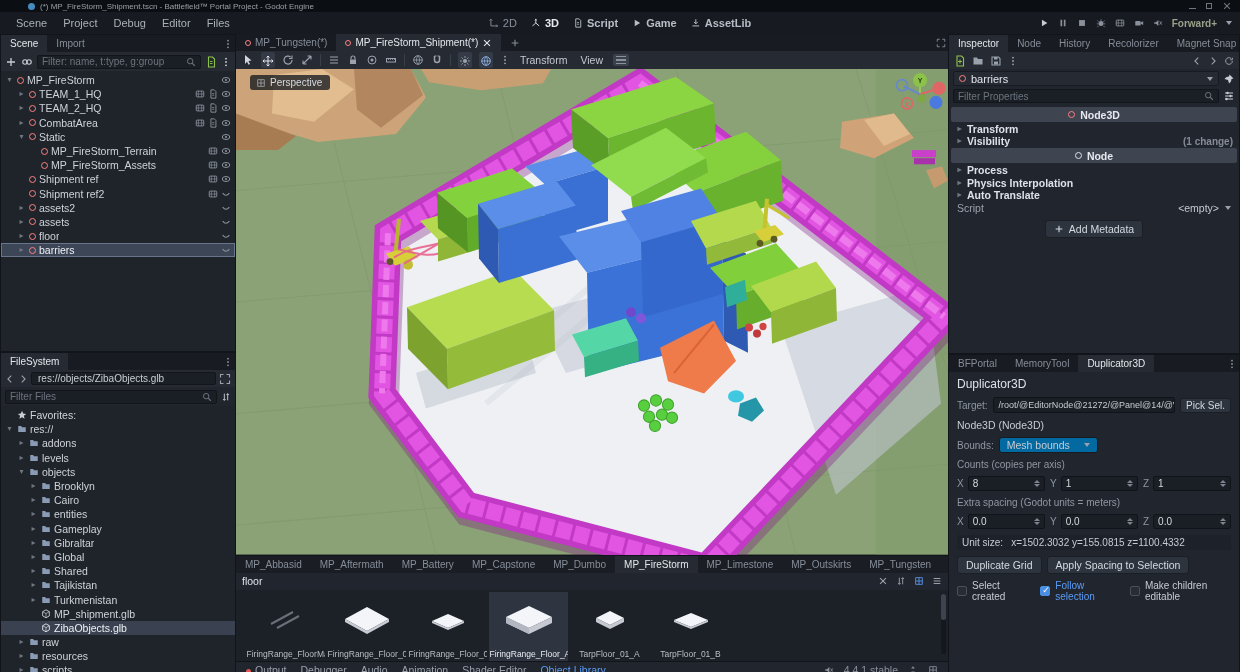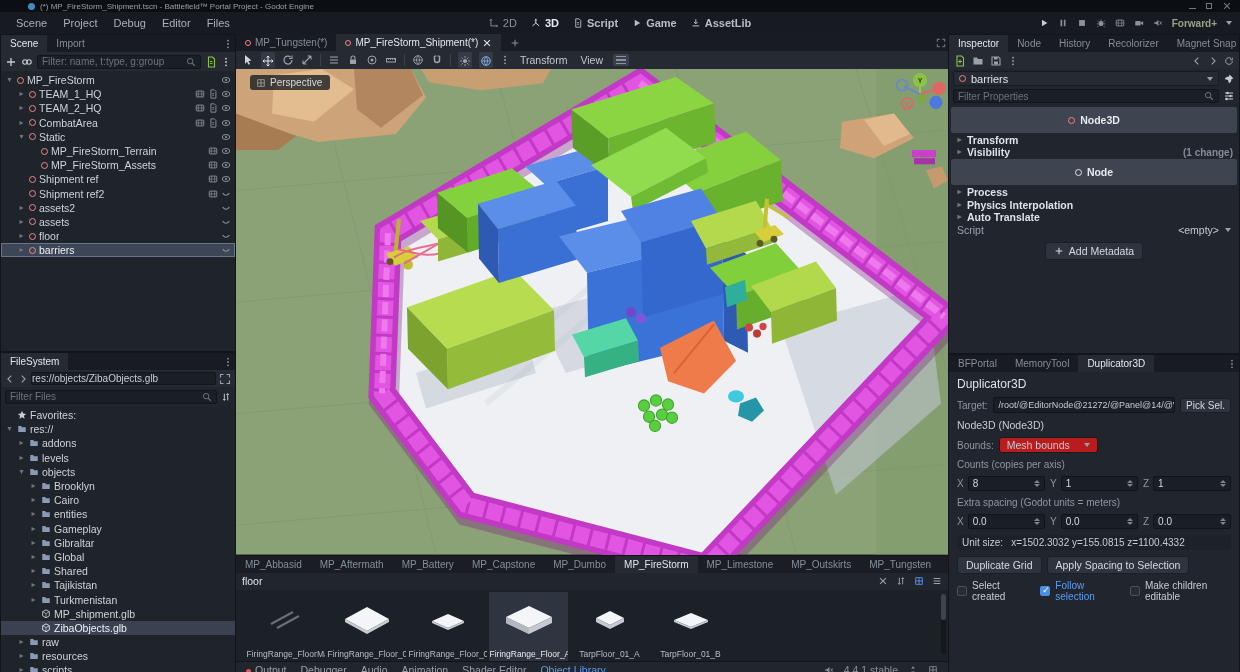--- a/index.html
+++ b/index.html
@@ -47,21 +47,21 @@
   .trow .rt{margin-left:auto;display:flex;gap:3px;align-items:center;color:#8b929d}
   .trow.sel{background:#3c4657;outline:1px solid #69758c;outline-offset:-1px;color:#eef1f5}
   .ar{width:9px;flex:none;color:#6f7680;font-size:8px;line-height:14px;text-align:center}
   .ar.e::before{content:"▸"} .ar.o::before{content:"▾"} 
   .nico{width:7px;height:7px;border:1.6px solid #fc7f7f;border-radius:50%;flex:none}
   .nico.white{border-color:#dfe3ea}
   .ind1{margin-left:12px}.ind2{margin-left:24px}
   
   .pathbar{height:17px;display:flex;align-items:center;gap:3px;padding:0 4px;background:#262b33;flex:none;color:#9aa1ab}
   .pathfield{flex:1;height:13px;background:#1a1e25;border:1px solid #12151b;border-radius:2px;
-    color:#c8cdd5;font-size:10px;display:flex;align-items:center;padding:0 0;min-width:0;overflow:hidden;white-space:nowrap}
+    color:#c8cdd5;font-size:10px;display:flex;align-items:center;padding:0 6px;min-width:0;overflow:hidden;white-space:nowrap}
   .fsrow-sel{background:#3a4150}
   
   .center{display:flex;flex-direction:column;min-width:0;background:#15181d}
   .vp-toolbar{height:18px;background:#262b33;display:flex;align-items:center;gap:7px;padding:0 6px;flex:none;color:#9ba2ad}
   .vp-toolbar .sep{width:1px;height:12px;background:#3a4048}
   .vp-toolbar .menu{color:#c3c8d0;font-size:10.5px;padding:0 3px}
   .tool-pressed{background:#343b46;border-radius:2px;padding:1px}
   .stripes{width:16px;height:12px;background:#3a414c;border-radius:2px;display:flex;flex-direction:column;justify-content:center;gap:2px;padding:0 3px}
   .stripes i{height:1.5px;background:#8a919c;display:block}
   .viewport{flex:1;position:relative;min-height:0}
@@ -83,36 +83,36 @@
   .statusbar{height:18px;background:#21262e;border-top:1px solid #11141a;display:flex;align-items:center;gap:14px;padding:0 10px;flex:none;color:#9aa1ab;font-size:10.5px}
   .statusbar .right{margin-left:auto;display:flex;gap:10px;align-items:center;color:#8a919c}
   .reddot{width:5px;height:5px;border-radius:50%;background:#e05555;display:inline-block;margin-right:4px}
   .blue{color:#5b9bf5}
   
   .insp-tools{height:17px;display:flex;align-items:center;gap:6px;padding:0 5px;background:#262b33;color:#9aa1ab;flex:none}
   .combo{height:15px;background:#262b33;border:1px solid #171b21;border-radius:2px;display:flex;align-items:center;gap:5px;padding:0 5px;color:#dfe3ea}
   .nodesel{display:flex;align-items:center;gap:4px;padding:2px 4px}
   .nodesel .combo{flex:1}
   .chevd{width:0;height:0;border-left:3.5px solid transparent;border-right:3.5px solid transparent;border-top:4px solid #9aa1ab;flex:none}
-  .category{height:26px;background:#3e4450;display:flex;align-items:center;justify-content:center;gap:5px;
+  .category{height:15px;background:#3e4450;display:flex;align-items:center;justify-content:center;gap:5px;
     font-weight:bold;color:#e6e9ef;font-size:10.5px;margin:1px 2px;border-radius:2px}
   .secrow{height:12.2px;display:flex;align-items:center;gap:3px;padding:0 6px;font-weight:bold;color:#dde1e9;font-size:10.5px}
   .secrow .note{margin-left:auto;font-weight:bold;color:#858b96;font-size:10px}
   .proprow{height:15px;display:flex;align-items:center;padding:0 8px;color:#9ba1ac;font-size:10.5px;gap:6px}
   .proprow .val{margin-left:auto;color:#c4c9d2}
   .btn{background:#2e343e;border:1px solid #1a1e25;border-radius:3px;color:#d5d9e0;font-size:10.5px;
     padding:2px 8px;display:inline-flex;align-items:center;gap:5px;white-space:nowrap}
   .addmeta{display:flex;justify-content:center;margin:4px 0}
   
   .dupl{padding:5px 8px;display:flex;flex-direction:column;gap:6px;font-size:10.5px;color:#c6cbd3}
   .dupl .title{font-size:12px;color:#dde1e8}
   .fieldrow{display:flex;align-items:center;gap:5px}
   .dfield{flex:1;height:16px;background:#1a1f26;border:1px solid #10141a;border-radius:2px;
     display:flex;align-items:center;padding:0 5px;font-size:9px;color:#c6cbd3;overflow:hidden;white-space:nowrap;min-width:0}
-  .ddrop{height:16px;background:#b91c1c;border:1px solid #171b21;border-radius:3px;display:flex;align-items:center;gap:14px;padding:0 7px}
+  .ddrop{height:16px;background:#0369a1;border:1px solid #171b21;border-radius:3px;display:flex;align-items:center;gap:14px;padding:0 7px}
   .dimlab{color:#8f96a1;font-size:10px}
   .spingrp{flex:1;display:flex;align-items:center;gap:4px;min-width:0}
   .spin{flex:1;height:15px;background:#1a1f26;border:1px solid #10141a;border-radius:2px;display:flex;align-items:center;padding:0 4px;min-width:0}
   .spin .v{flex:1;font-size:10px;color:#d5d9e0}
   .spud{display:flex;flex-direction:column;gap:1px}
   .spud b{width:0;height:0;border-left:3px solid transparent;border-right:3px solid transparent;display:block}
   .spud .u{border-bottom:3.5px solid #7d848f}.spud .d{border-top:3.5px solid #7d848f}
   .unitrow{background:#1d222a;border-radius:2px;padding:2px 5px;display:flex;gap:8px;color:#c6cbd3;font-size:10px}
   .cbrow{display:flex;gap:14px;align-items:center}
   .cb{display:flex;gap:5px;align-items:center;color:#c6cbd3;font-size:10px}

